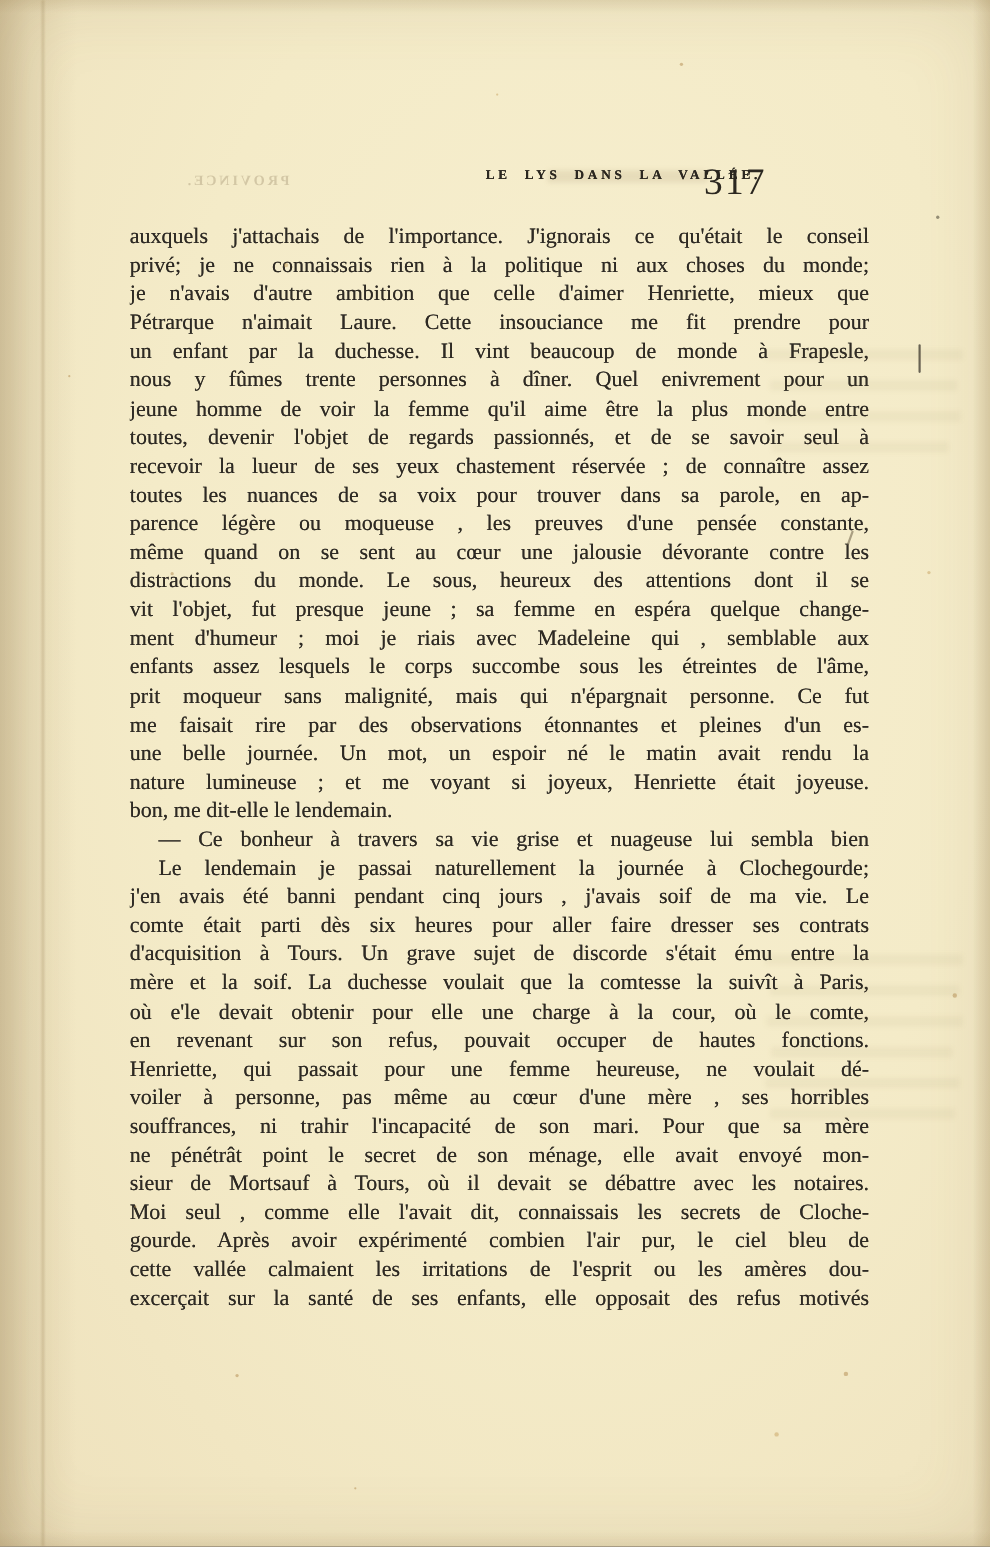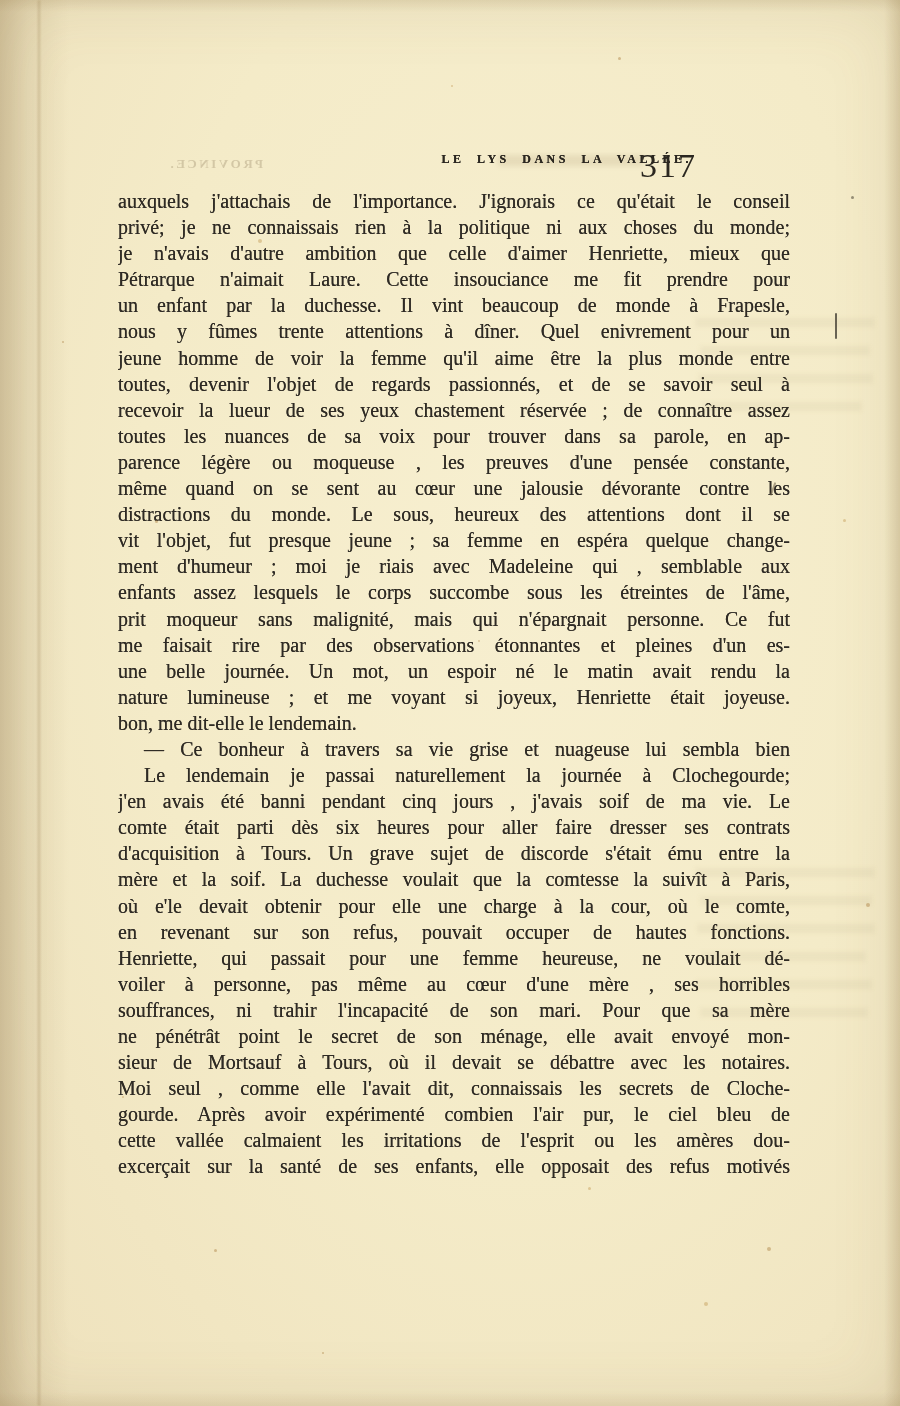--- a/index.html
+++ b/index.html
@@ -32,21 +32,21 @@
     letter-spacing:3.5px;word-spacing:6px;color:#2b2720;
     text-shadow:0 0 .4px #2b2720;
   }
   .folio{
     position:absolute;left:640px;top:147px;width:60px;
     font-size:34px;letter-spacing:2px;color:#2b2720;
   }
 
   
   #text-block{
-    position:absolute;left:118px;top:188px;width:672px;
+    position:absolute;left:118px;top:202px;width:672px;
     font-size:20px;color:#2e2a24;
     text-shadow:0 0 .45px rgba(46,42,36,.85);
   }
   .line{
     height:26.1px;line-height:26.1px;overflow:hidden;
     text-align:justify;text-align-last:justify;
   }
   .line.short{text-align-last:left;}
   .line.indent{text-indent:26px;}
 
@@ -86,21 +86,21 @@
 
   <div class="running-title">LE LYS DANS LA VALLÉE.</div>
   <div class="folio">317</div>
 
   <div id="text-block">
       <div class="line">auxquels j'attachais de l'importance. J'ignorais ce qu'était le conseil</div>
       <div class="line">privé; je ne connaissais rien à la politique ni aux choses du monde;</div>
       <div class="line">je n'avais d'autre ambition que celle d'aimer Henriette, mieux que</div>
       <div class="line">Pétrarque n'aimait Laure. Cette insouciance me fit prendre pour</div>
       <div class="line">un enfant par la duchesse. Il vint beaucoup de monde à Frapesle,</div>
-      <div class="line">nous y fûmes trente attentions à dîner. Quel enivrement pour un</div>
+      <div class="line">nous y fûmes trente personnes à dîner. Quel enivrement pour un</div>
       <div class="line">jeune homme de voir la femme qu'il aime être la plus monde entre</div>
       <div class="line">toutes, devenir l'objet de regards passionnés, et de se savoir seul à</div>
       <div class="line">recevoir la lueur de ses yeux chastement réservée ; de connaître assez</div>
       <div class="line">toutes les nuances de sa voix pour trouver dans sa parole, en ap-</div>
       <div class="line">parence légère ou moqueuse , les preuves d'une pensée constante,</div>
       <div class="line">même quand on se sent au cœur une jalousie dévorante contre les</div>
       <div class="line">distractions du monde. Le sous, heureux des attentions dont il se</div>
       <div class="line">vit l'objet, fut presque jeune ; sa femme en espéra quelque change-</div>
       <div class="line">ment d'humeur ; moi je riais avec Madeleine qui , semblable aux</div>
       <div class="line">enfants assez lesquels le corps succombe sous les étreintes de l'âme,</div>

